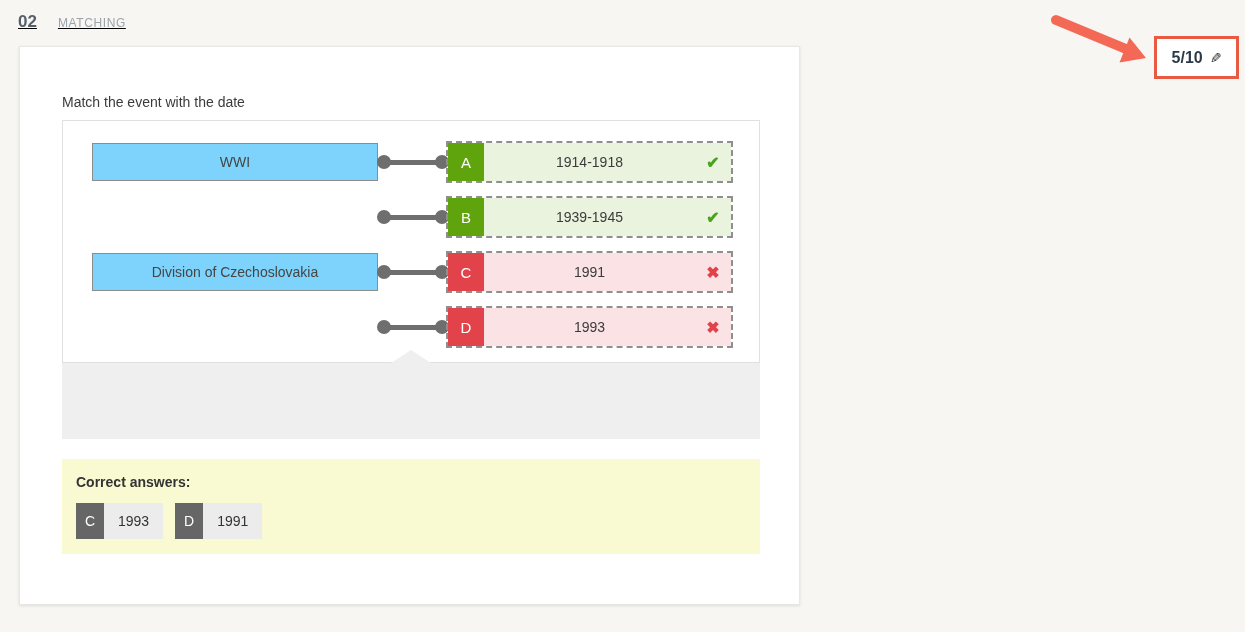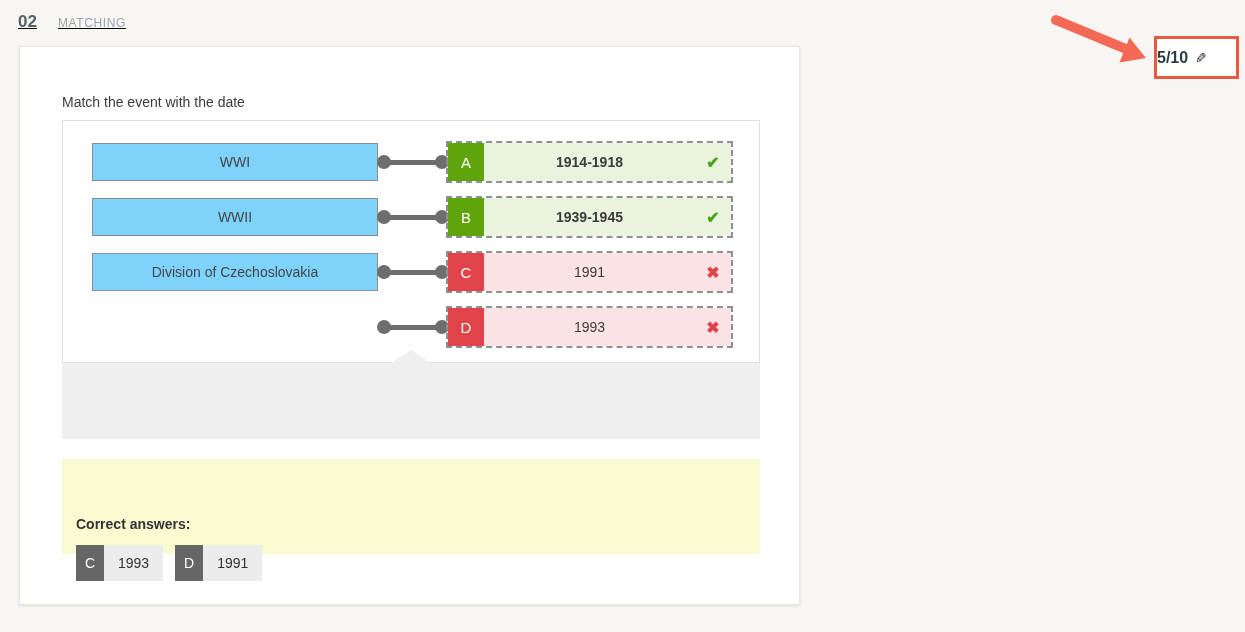--- a/index.html
+++ b/index.html
@@ -54,21 +54,21 @@
   .answer-box .value {
     flex: 1; display: flex; align-items: center; justify-content: center;
     font-size: 14px; color: #3b3b3b;
   }
   .answer-box .mark {
     flex: 0 0 36px; display: flex; align-items: center; justify-content: center;
     font-size: 16px; font-weight: bold;
   }
   .answer-box.correct { }
   .answer-box.correct .badge { background: #5fa30d; }
-  .answer-box.correct .value, .answer-box.correct .mark { background: #e9f3de; font-weight: bold; }
+  .answer-box.correct .value, .answer-box.correct .mark { background: #e9f3de; }
   .answer-box.correct .mark { color: #49a31c; }
   .answer-box.incorrect .badge { background: #e2434b; }
   .answer-box.incorrect .value, .answer-box.incorrect .mark { background: #fbe3e5; }
   .answer-box.incorrect .mark { color: #e2434b; }
 
   
   .gray-panel {
     position: absolute; left: 42px; top: 316px; width: 698px; height: 76px;
     background: #efefef;
   }
@@ -76,37 +76,37 @@
     position: absolute; left: 329px; top: -13px; width: 0; height: 0;
     border-left: 20px solid transparent; border-right: 20px solid transparent;
     border-bottom: 13px solid #efefef;
   }
 
   
   .yellow-panel {
     position: absolute; left: 42px; top: 412px; width: 698px; height: 95px;
     background: #f9f9d2; padding: 15px 14px;
   }
-  .ca-label { font-size: 14px; font-weight: 600; color: #333; margin-top: 42px; }
+  .ca-label { font-size: 14px; font-weight: 600; color: #333; }
   .chips { display: flex; gap: 12px; margin-top: 13px; }
   .chip { display: flex; height: 36px; }
   .chip-letter {
     width: 28px; background: #666666; color: #fff; font-size: 14px;
     display: flex; align-items: center; justify-content: center;
   }
   .chip-value {
     background: #ececec; color: #333; font-size: 14px; padding: 0 14px;
     display: flex; align-items: center; justify-content: center;
   }
 
   
   .score-box {
     position: absolute; left: 1154px; top: 36px; width: 85px; height: 43px;
     background: #fff; border: 3px solid #e85a41;
-    display: flex; align-items: center; gap: 7px;
+    display: flex; align-items: center; justify-content: center; gap: 7px;
     cursor: pointer;
   }
   .score-value { font-size: 16px; font-weight: bold; color: #2c3a47; }
   .pencil { font-size: 14px; color: #1c1c1c; transform: scaleX(-1); display: inline-block; }
   .arrow-svg { position: absolute; left: 1040px; top: 8px; }
 </style>
 </head>
 <body>
 
 <div class="q-header">
@@ -134,23 +134,20 @@
     </div>
     <div class="connector"></div>
     <div class="answer-box correct">
       <span class="badge">A</span>
       <span class="value">1914-1918</span>
       <span class="mark">✔</span>
     </div>
   </div>
 
   <div class="match-row" style="top: 75px;">
-    <div class="left-box">
-      <span>WWII</span>
-    </div>
     <div class="connector"></div>
     <div class="answer-box correct">
       <span class="badge">B</span>
       <span class="value">1939-1945</span>
       <span class="mark">✔</span>
     </div>
   </div>
 
   <div class="match-row" style="top: 130px;">
     <div class="left-box">

